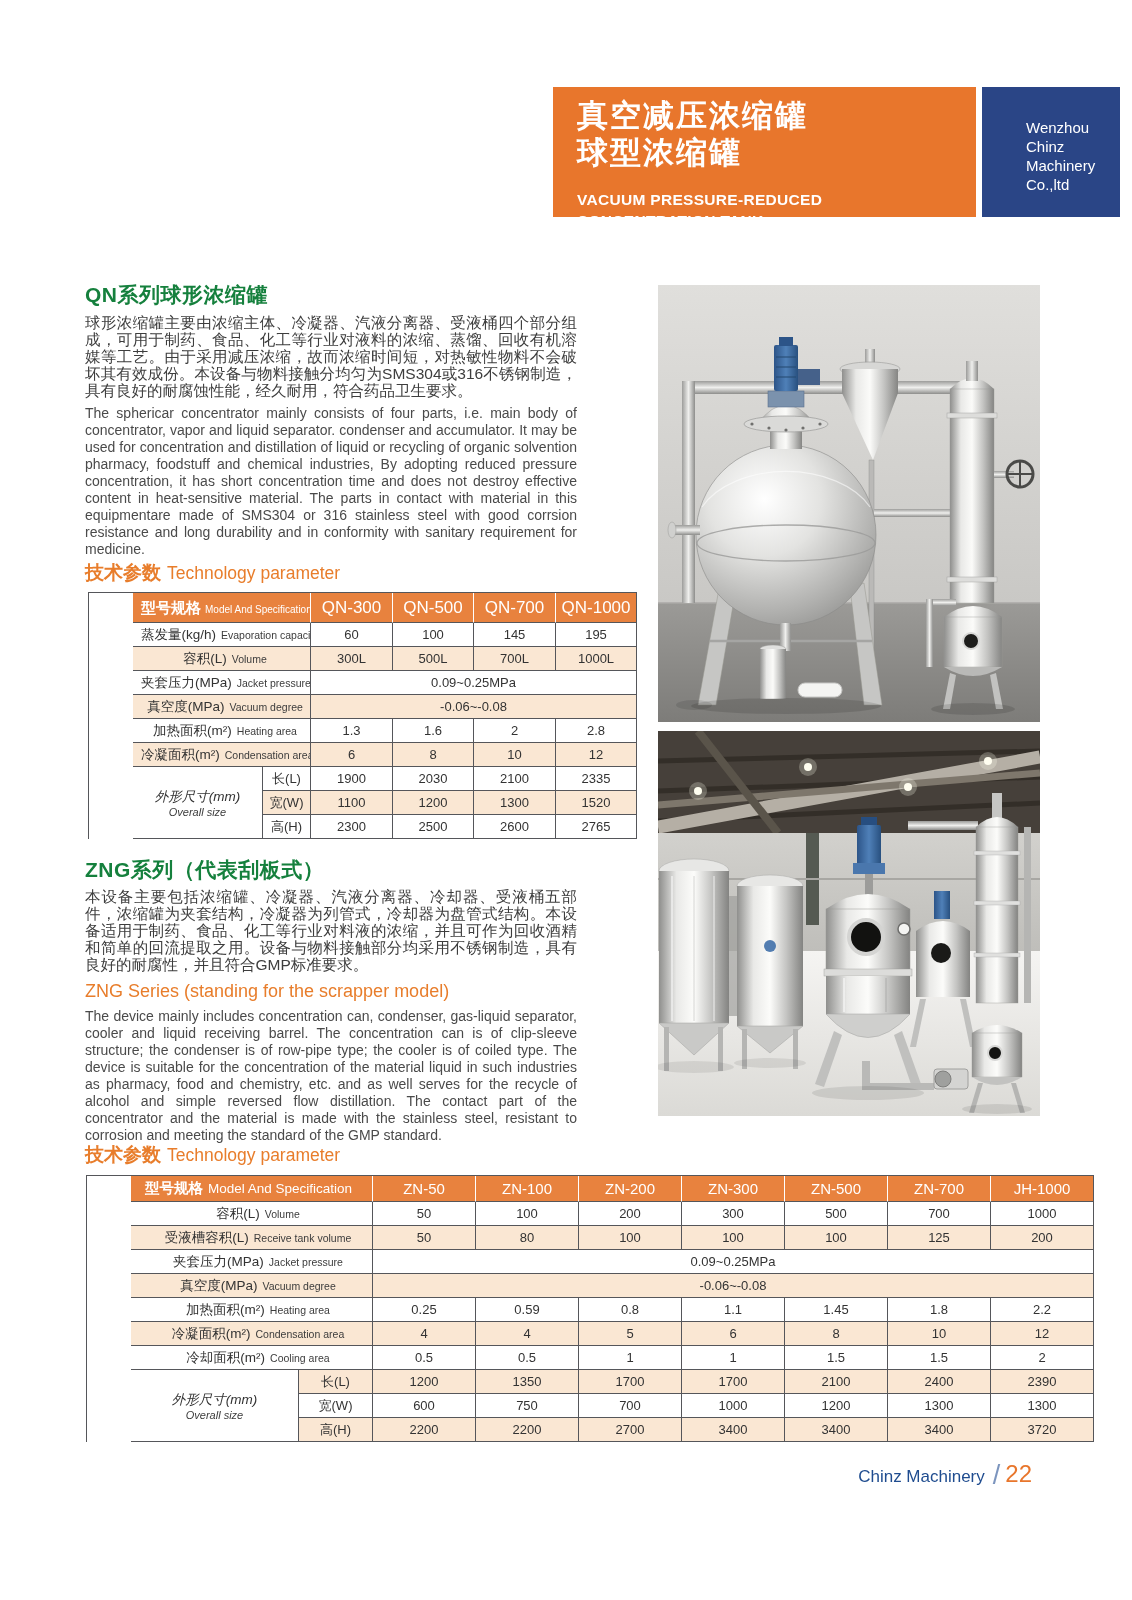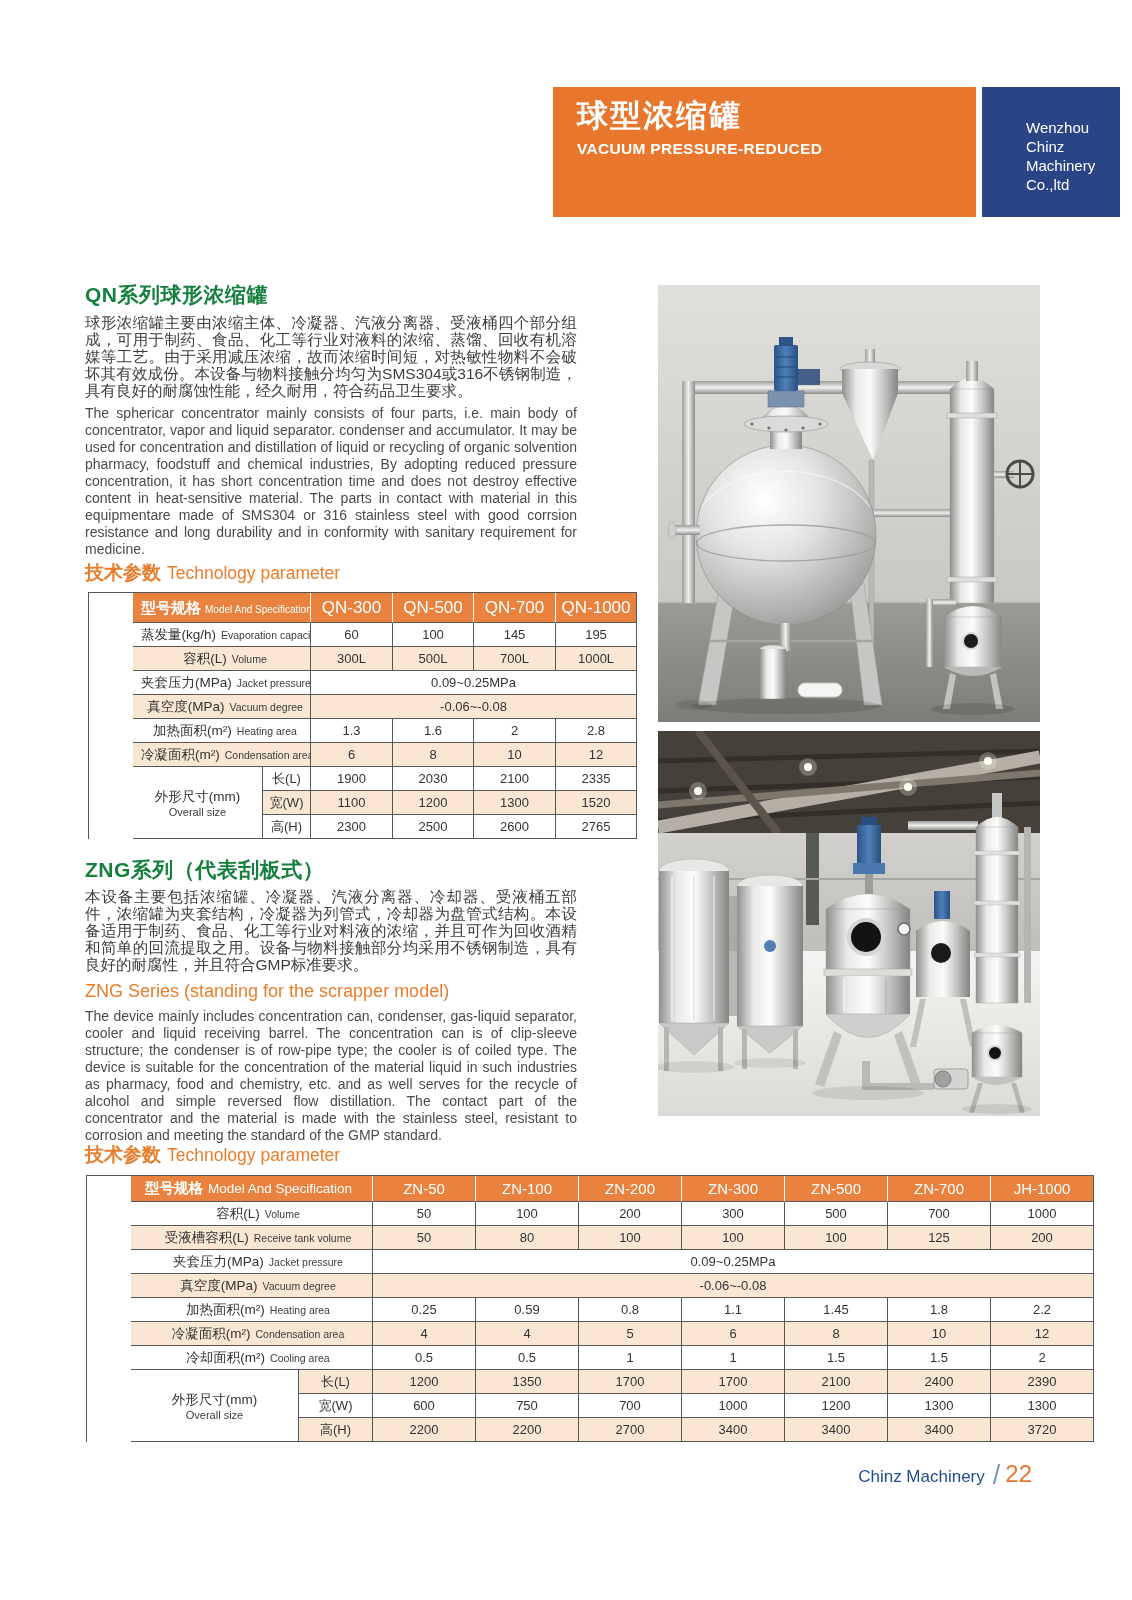--- a/index.html
+++ b/index.html
@@ -28,21 +28,21 @@
   table.spec{border-spacing:0;border-top:1px solid #55565a;border-left:1px solid #55565a;table-layout:fixed;padding-left:44px;}
   table.spec td,table.spec th{border-right:1px solid #55565a;border-bottom:1px solid #55565a;box-sizing:border-box;overflow:hidden;white-space:nowrap;}
   table.spec th{background:#e8823e;color:#fff;border-right-color:#ffffff;font-weight:normal;}
   table.spec th:last-child{border-right-color:#55565a;text-align:center;}
   table.spec td{font-size:13px;color:#333;text-align:center;}
   tr.c td{background:#fae7d3;}
   tr.w td{background:#ffffff;}
   td.lbl,td.szlbl{text-align:left;}
   td.lbl .cn{font-size:13.5px;color:#333;}
   td.lbl .en{font-size:10.5px;color:#3c3c3c;margin-left:5px;}
-  td.szlbl{background:#fff !important;text-align:center;}
+  td.szlbl{background:#fff !important;text-align:center;font-style:italic;}
   td.szlbl .cn2{font-size:13.5px;color:#333;}
   td.szlbl .en2{font-size:11px;color:#3c3c3c;}
   .t1 th{height:30px;font-size:17px;}
   .t1 td{height:24px;}
   .t1 th.lblh{text-align:left;padding-left:8px;}
   .t1 th.lblh .lcn{font-size:15px;font-weight:bold;}
   .t1 th.lblh .len{font-size:10px;margin-left:4px;}
   .t1 td.lbl{padding-left:8px;}
   .t2 th{height:26px;font-size:15px;}
   .t2 td{height:24px;}
@@ -61,22 +61,24 @@
   .footer .brand{color:#1f4c8f;font-size:17px;}
   .footer .slash{color:#7c95be;font-size:27px;font-weight:300;margin:0 5px 0 8px;position:relative;top:2px;}
   .footer .pg{color:#e8762c;font-size:24px;}
 </style>
 </head>
 <body>
 
 <div id="page">
 
   <div class="abs title-box">
+    <div class="title-cn">真空减压浓缩罐</div>
     <div class="title-cn">球型浓缩罐</div>
-    <div class="title-en" style="margin-top:4px;">VACUUM PRESSURE-REDUCED</div>
+    <div class="title-en" style="margin-top:18px;">VACUUM PRESSURE-REDUCED</div>
+    <div class="title-en" style="margin-top:0;">CONCENTRATION TANK</div>
   </div>
   <div class="abs company-box">
     <div>Wenzhou</div>
     <div>Chinz</div>
     <div>Machinery</div>
     <div>Co.,ltd</div>
   </div>
 
   <div class="abs sec-h" style="left:85px;top:281px;">QN系列球形浓缩罐</div>
   <div class="abs para-cn" style="left:85px;top:314px;">球形浓缩罐主要由浓缩主体、冷凝器、汽液分离器、受液桶四个部分组成，可用于制药、食品、化工等行业对液料的浓缩、蒸馏、回收有机溶媒等工艺。由于采用减压浓缩，故而浓缩时间短，对热敏性物料不会破坏其有效成份。本设备与物料接触分均匀为SMS304或316不锈钢制造，具有良好的耐腐蚀性能，经久耐用，符合药品卫生要求。</div>

